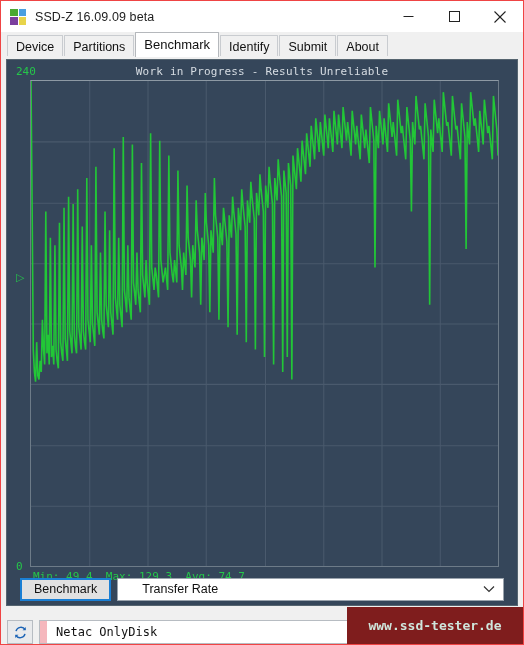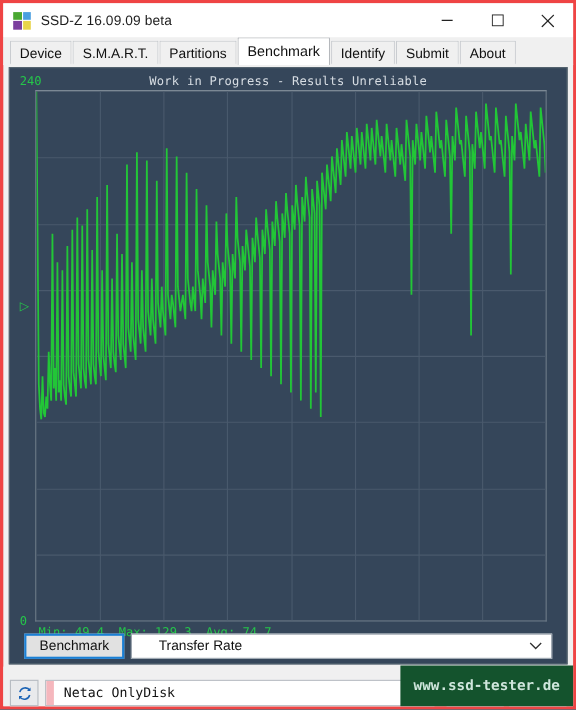--- a/index.html
+++ b/index.html
@@ -6,21 +6,21 @@
   body{
     width:524px;height:645px;overflow:hidden;
     background:#2e3d4f;
     font-family:"Liberation Sans", sans-serif;
     -webkit-font-smoothing:antialiased;
   }
   #app{
     position:relative;width:524px;height:645px;
     background:#f0f0f0;
     box-sizing:border-box;
-    border:3px solid #ef4444;
+    border:1px solid #ef4444;
   }
 
   
   .titlebar{
     height:31px;width:100%;background:#ffffff;
     display:flex;align-items:center;
     box-sizing:border-box;
     position:relative;
   }
   .app-icon{
@@ -179,22 +179,22 @@
     height:24px;min-width:52px;flex:none;
     background:#e9eaec;border:1px solid #b7bcc2;
     box-sizing:border-box;
     display:flex;align-items:center;justify-content:center;
     font-size:12.5px;color:#111;margin-left:5px;
   }
 
   
   .watermark{
     position:absolute;right:0;bottom:0;
-    width:157px;height:37px;
-    background:#14532d;
+    width:176px;height:37px;
+    background:#7f1d1d;
     display:flex;align-items:center;justify-content:center;
     font-family:"DejaVu Sans Mono","Liberation Mono",monospace;
     font-size:13px;font-weight:bold;
     color:#cfe6dc;
     letter-spacing:0px;
     white-space:nowrap;
     pointer-events:none;
   }
 </style>
 </head>
@@ -225,21 +225,20 @@
         <svg width="12" height="12" viewBox="0 0 12 12">
             <line x1="0.5" y1="0.5" x2="11.5" y2="11.5" stroke="#222" stroke-width="1.1"></line>
             <line x1="11.5" y1="0.5" x2="0.5" y2="11.5" stroke="#222" stroke-width="1.1"></line>
           </svg>
       </div>
     </div>
   </div>
 
   <div class="tabstrip">
     <div class="tab">Device</div>
-    <div class="tab">S.M.A.R.T.</div>
     <div class="tab">Partitions</div>
     <div class="tab active">Benchmark</div>
     <div class="tab">Identify</div>
     <div class="tab">Submit</div>
     <div class="tab">About</div>
   </div>
 
   <div class="panel">
     <div class="graph-wrap">
 

